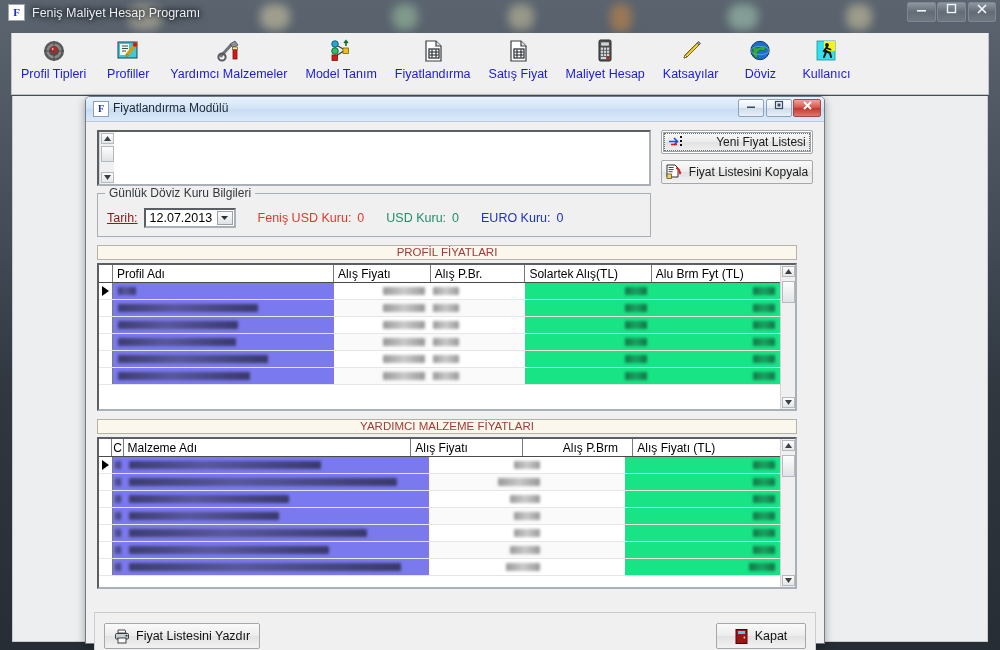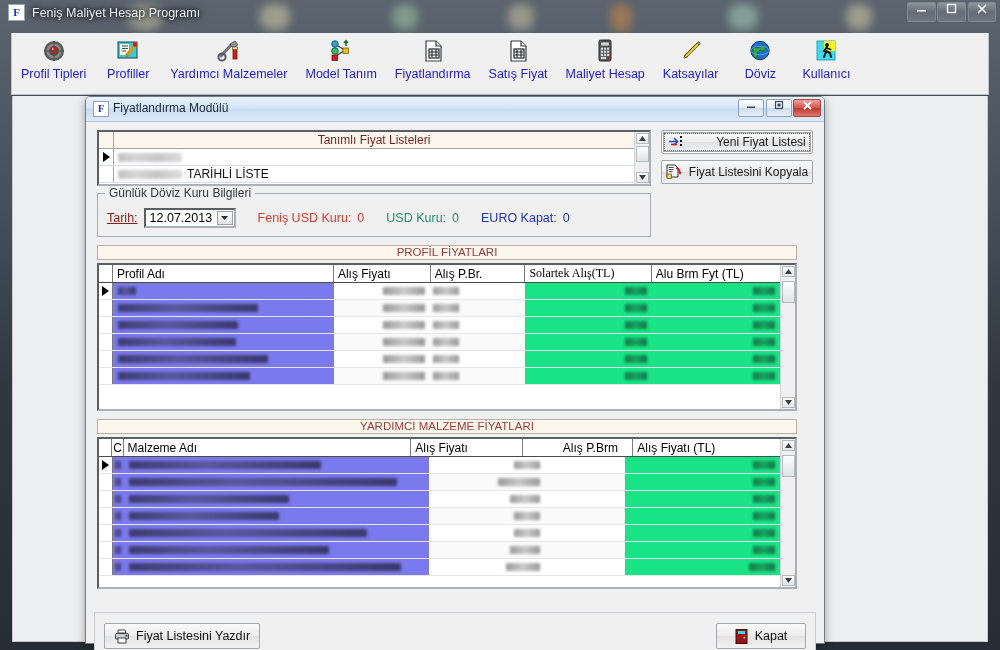--- a/index.html
+++ b/index.html
@@ -447,43 +447,20 @@
       <div class="cwin-btn" id="cbtn-close">
         <svg width="11" height="11" viewBox="0 0 11 11">
             <path d="M2 2 L9 9 M9 2 L2 9" stroke="#ffffff" stroke-width="1.8" fill="none"></path>
           </svg>
       </div>
     </div>
 
     <div id="child-body">
 
       <div id="pricelist-box">
-        <div class="pl-inner">
-          <div class="pl-header">
-            <div class="ind"></div>
-            <div class="lbl">Tanımlı Fiyat Listeleri</div>
-          </div>
-          <div class="pl-row">
-            <div class="ind">
-                <span class="row-arrow"></span>
-              </div>
-            <div class="cell">
-              <span class="blur-date"></span>
-              <span></span>
-            </div>
-          </div>
-          <div class="pl-row">
-            <div class="ind"></div>
-            <div class="cell">
-              <span class="blur-date"></span>
-              <span>TARİHLİ LİSTE</span>
-            </div>
-          </div>
-          <div class="dg-filler"></div>
-        </div>
         <div class="grid-scroll">
           <div class="sb-arrow">
             <svg width="7" height="5" viewBox="0 0 7 5">
                 <path d="M3.5 0 L7 5 L0 5 Z" fill="#3c4045"></path>
               </svg>
           </div>
           <div class="sb-thumb" style="top:14px;"></div>
           <div class="sb-arrow">
             <svg width="7" height="5" viewBox="0 0 7 5">
                 <path d="M0 0 L7 0 L3.5 5 Z" fill="#3c4045"></path>
@@ -530,35 +507,35 @@
                 </svg>
             </span>
           </span>
           <span class="fx-item" style="color:#e0392b;">
             <span>Feniş USD Kuru:</span><span class="fx-val">0</span>
           </span>
           <span class="fx-item" style="color:#1f8f6e;">
             <span>USD Kuru:</span><span class="fx-val">0</span>
           </span>
           <span class="fx-item" style="color:#2030c8;">
-            <span>EURO Kapat:</span><span class="fx-val">0</span>
+            <span>EURO Kuru:</span><span class="fx-val">0</span>
           </span>
         </div>
       </div>
 
       <div class="section-banner" style="top:124px;">PROFİL FİYATLARI</div>
 
       <div class="datagrid" id="profile-grid" style="top:142px;width:700px;height:148px;">
         <div class="dg-main">
           <div class="dg-head">
             <div class="hc c-ind"></div>
             <div class="hc" style="width:224px;">Profil Adı</div>
             <div class="hc" style="width:98px;">Alış Fiyatı</div>
             <div class="hc" style="width:96px;">Alış P.Br.</div>
-            <div class="hc" style="width:128px;font-family:Liberation Serif, serif;">Solartek Alış(TL)</div>
+            <div class="hc" style="width:128px;">Solartek Alış(TL)</div>
             <div class="hc" style="width:130px;border-right:none;">Alu Brm Fyt (TL)</div>
           </div>
           <div id="profile-rows">
               <div class="dg-row">
                 <div class="c c-ind">
                   <span class="row-arrow"></span>
                 </div>
                 <div class="c c-sel" style="width:224px;padding-left:5px;">
                   <span class="blur-txt" style="width:18px"></span>
                 </div>

